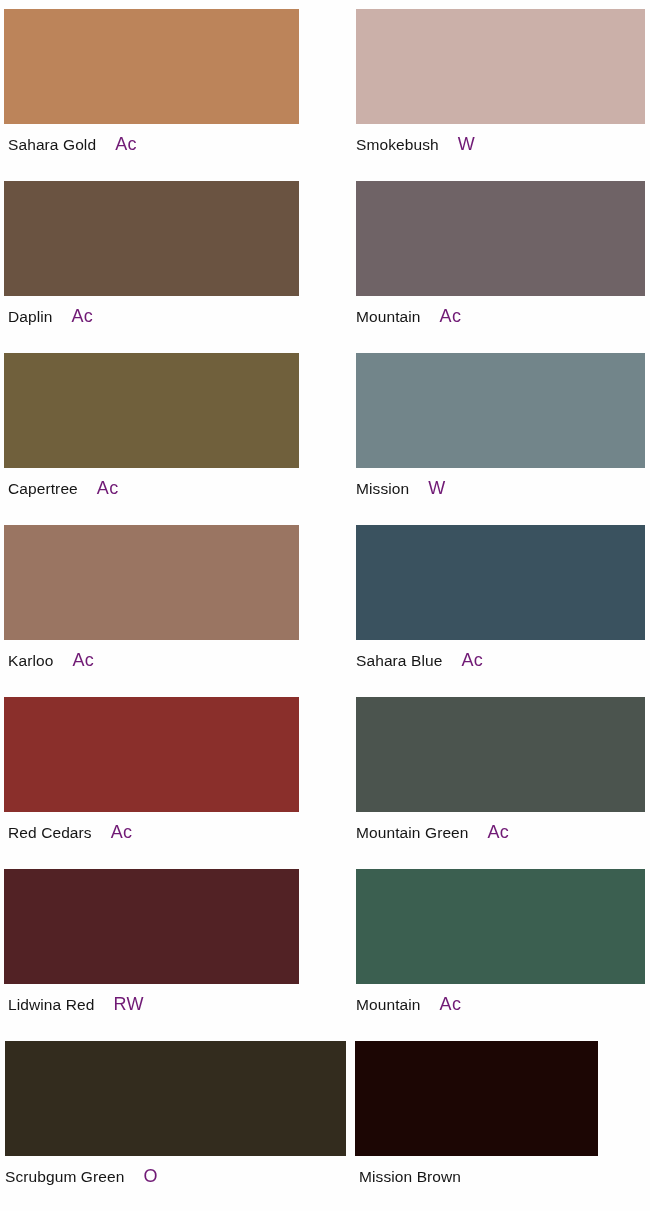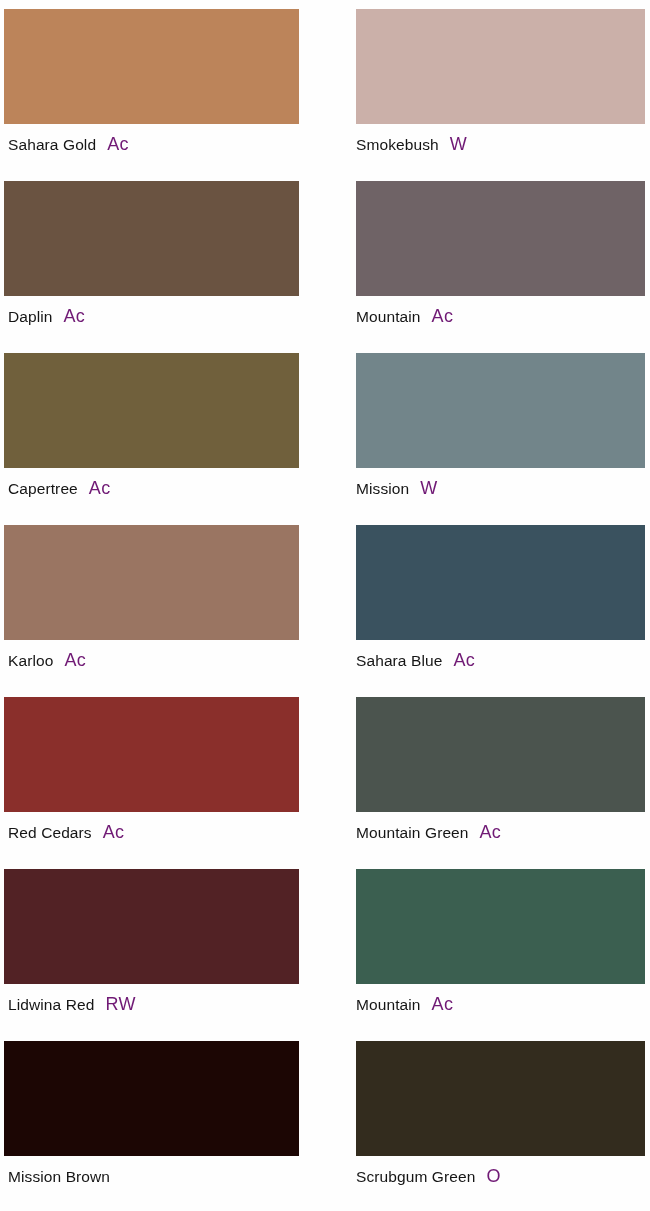--- a/index.html
+++ b/index.html
@@ -41,21 +41,21 @@
     display: block;
     width: 100%;
     height: 115px;
     border: 0;
     background: #cccccc;
   }
 
   .swatch-caption {
     display: flex;
     align-items: flex-start;
-    gap: 11px;
+    gap: 19px;
     margin-top: 11px;
     padding-left: 4px;
     white-space: nowrap;
   }
   .col-right .swatch-caption { padding-left: 0px; }
 
   .swatch-name {
     font-size: 15.5px;
     line-height: 19px;
     color: #151515;
@@ -152,27 +152,27 @@
           <span class="swatch-code">RW</span>
         </div>
       </div>
       <div class="swatch-cell col-right">
         <span class="swatch-chip" style="background: rgb(59, 95, 80);"></span>
         <div class="swatch-caption">
           <span class="swatch-name">Mountain</span>
           <span class="swatch-code">Ac</span>
         </div>
       </div>
-      <div class="swatch-cell col-left">
-        <span class="swatch-chip" style="background: rgb(28, 6, 4);"></span>
-        <div class="swatch-caption">
-          <span class="swatch-name">Mission Brown</span>
-        </div>
-      </div>
       <div class="swatch-cell col-right">
         <span class="swatch-chip" style="background: rgb(51, 44, 30);"></span>
         <div class="swatch-caption">
           <span class="swatch-name">Scrubgum Green</span>
           <span class="swatch-code">O</span>
         </div>
       </div>
+      <div class="swatch-cell col-left">
+        <span class="swatch-chip" style="background: rgb(28, 6, 4);"></span>
+        <div class="swatch-caption">
+          <span class="swatch-name">Mission Brown</span>
+        </div>
+      </div>
     </div>
 </div>
 
 </body></html>

